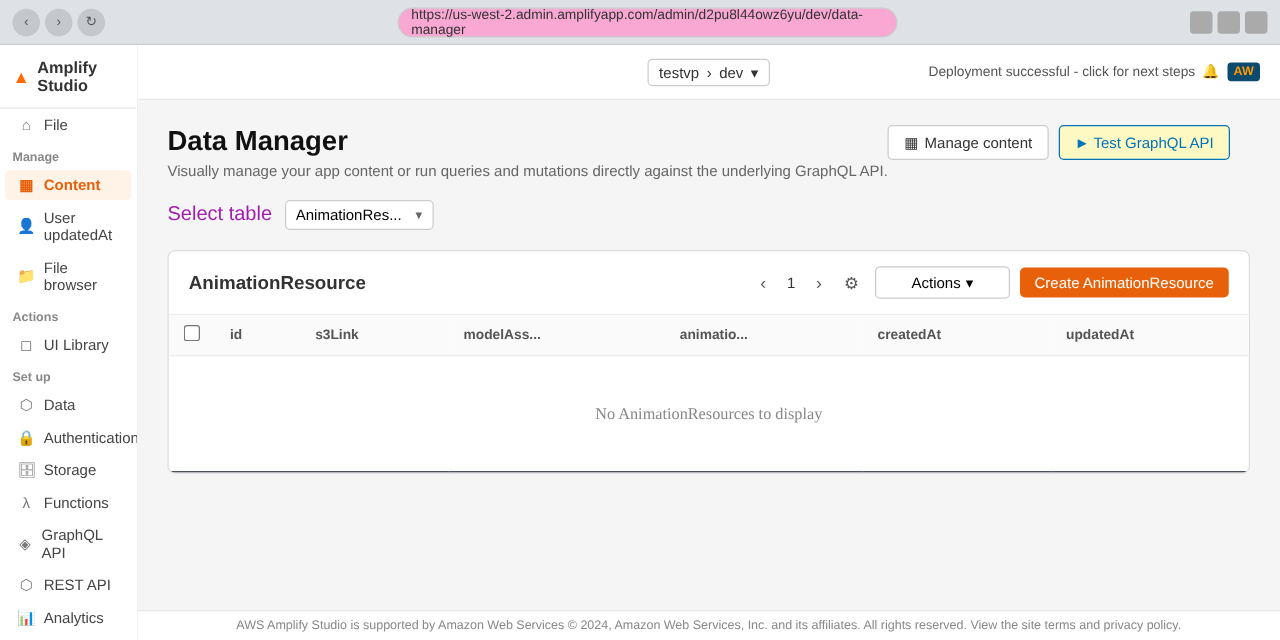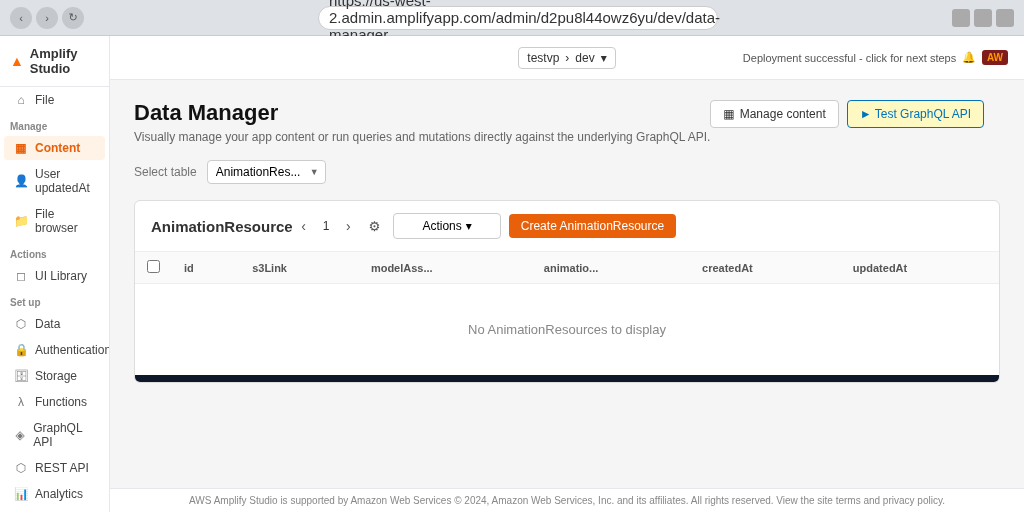--- a/index.html
+++ b/index.html
@@ -10,21 +10,21 @@
       background: #dee1e6;
       padding: 6px 10px;
       display: flex;
       align-items: center;
       gap: 8px;
       height: 36px;
       border-bottom: 1px solid #c8cbd0;
     }
     .browser-nav-btns { display: flex; gap: 4px; align-items: center; }
     .nav-btn { width: 22px; height: 22px; border-radius: 50%; border: none; background: #c4c7cc; cursor: pointer; display: flex; align-items: center; justify-content: center; font-size: 11px; color: #555; }
-    .address-bar { flex: 1; background: #ffffff; border-radius: 12px; height: 24px; display: flex; align-items: center; padding: 0 10px; font-size: 15px; color: #333; border: 1px solid #ccc; max-width: 400px; margin: 0 auto; }
+    .address-bar { flex: 1; background: #f9a8d4; border-radius: 12px; height: 24px; display: flex; align-items: center; padding: 0 10px; font-size: 11px; color: #333; border: 1px solid #ccc; max-width: 400px; margin: 0 auto; }
     .browser-ext-icons { display: flex; gap: 4px; align-items: center; }
     .ext-icon { width: 18px; height: 18px; border-radius: 3px; background: #aaa; display: flex; align-items: center; justify-content: center; font-size: 9px; color: white; }
 
     
     .app-layout { display: flex; flex: 1; overflow: hidden; }
 
     
     .sidebar {
       width: 110px;
       background: #fff;
@@ -88,21 +88,21 @@
       cursor: pointer;
     }
     .deployment-banner {
       font-size: 11px;
       color: #555;
       display: flex;
       align-items: center;
       gap: 6px;
     }
     .aws-badge {
-      background: #7f1d1d;
+      background: #0c4a6e;
       color: #ff9900;
       font-size: 10px;
       font-weight: 700;
       padding: 2px 5px;
       border-radius: 3px;
     }
 
     
     .main-content {
       flex: 1;
@@ -138,21 +138,21 @@
       font-size: 12px;
       cursor: pointer;
       color: #0073bb;
       display: flex;
       align-items: center;
       gap: 5px;
     }
 
     
     .table-selector { display: flex; align-items: center; gap: 10px; margin-bottom: 16px; }
-    .table-selector-label { font-size: 12px; color: #737373; }
+    .table-selector-label { font-size: 16px; color: #a21caf; }
     .select-dropdown {
       border: 1px solid #ccc;
       border-radius: 4px;
       padding: 4px 24px 4px 8px;
       font-size: 12px;
       background: white;
       cursor: pointer;
       appearance: none;
       position: relative;
     }
@@ -171,20 +171,21 @@
     
     .data-card {
       background: white;
       border: 1px solid #ddd;
       border-radius: 6px;
       overflow: hidden;
     }
     .data-card-header {
       display: flex;
       align-items: center;
+      justify-content: space-between;
       padding: 12px 16px;
       border-bottom: 1px solid #eee;
     }
     .table-name { font-size: 15px; font-weight: 700; }
     .table-actions { display: flex; align-items: center; gap: 8px; }
     .btn-actions {
       border: 1px solid #ccc;
       background: white;
       padding: 5px 28px;
       border-radius: 4px;
@@ -226,21 +227,21 @@
     .data-table { width: 100%; border-collapse: collapse; }
     .data-table th {
       text-align: left;
       padding: 8px 12px;
       font-size: 11px;
       font-weight: 600;
       color: #555;
       background: #fafafa;
       border-bottom: 1px solid #eee;
     }
-    .data-table td { padding: 8px 12px; border-bottom: 7px solid #0f172a; font-size: 12px; }
+    .data-table td { padding: 8px 12px; border-bottom: 1px solid #0f172a; font-size: 12px; font-family: Liberation Serif, serif; }
     .data-table th:first-child, .data-table td:first-child { width: 30px; }
     .empty-state {
       text-align: center;
       padding: 30px;
       color: #888;
       font-size: 13px;
     }
 
     
     .footer {

